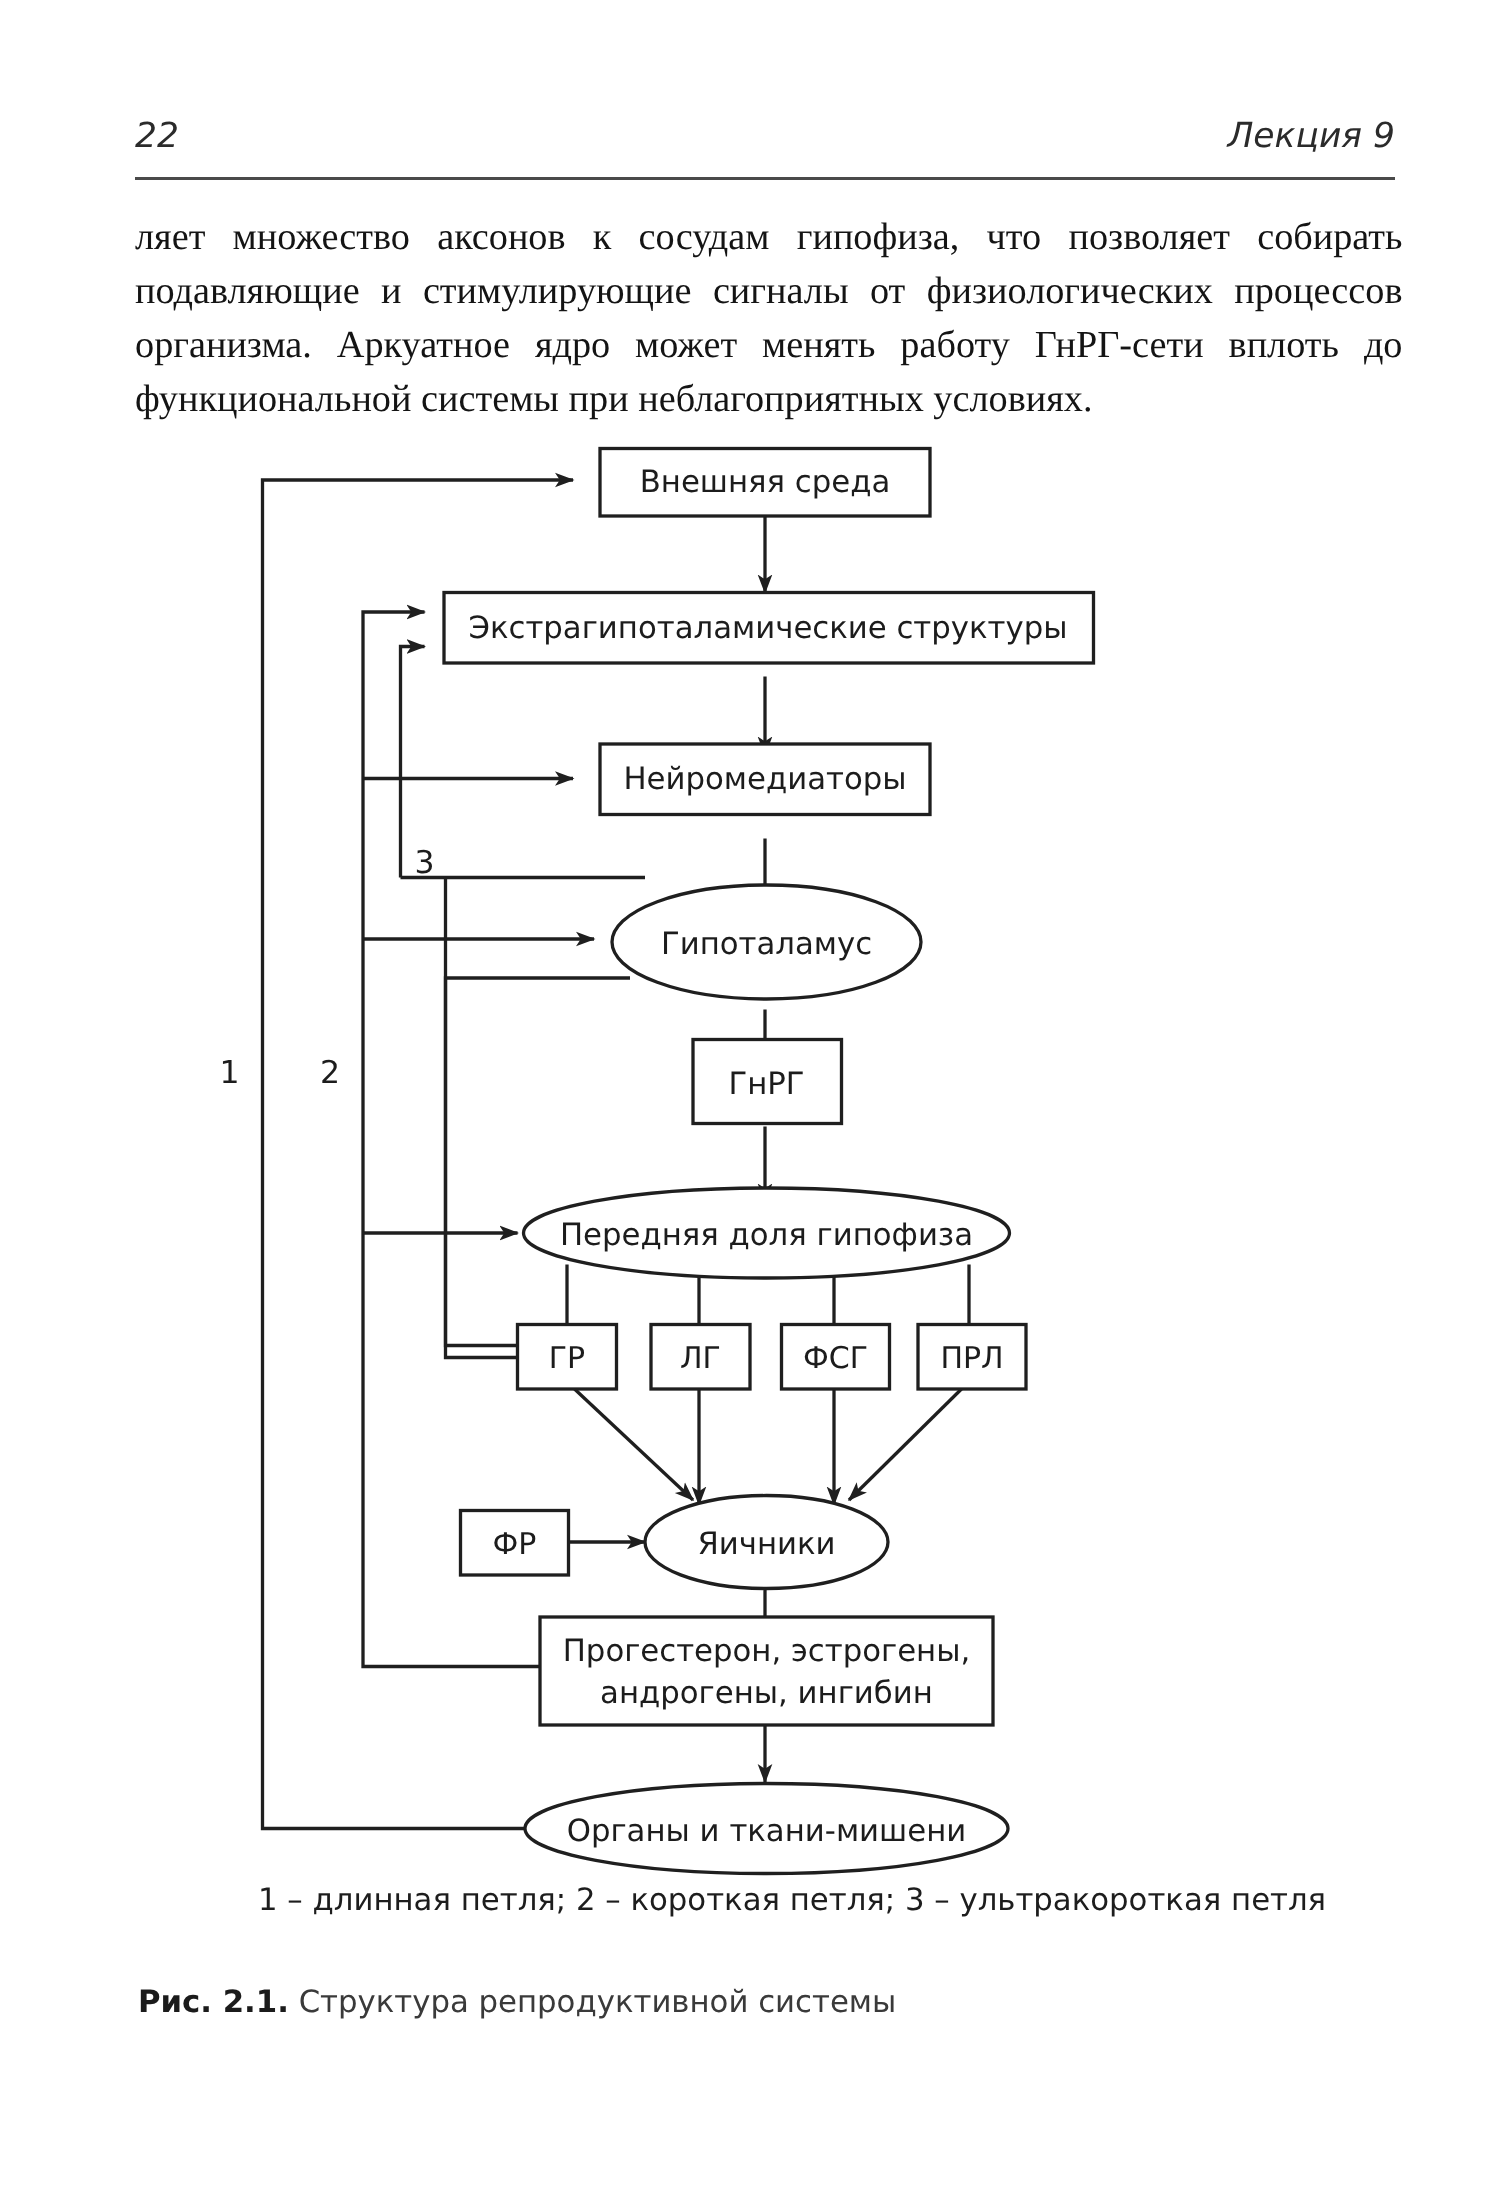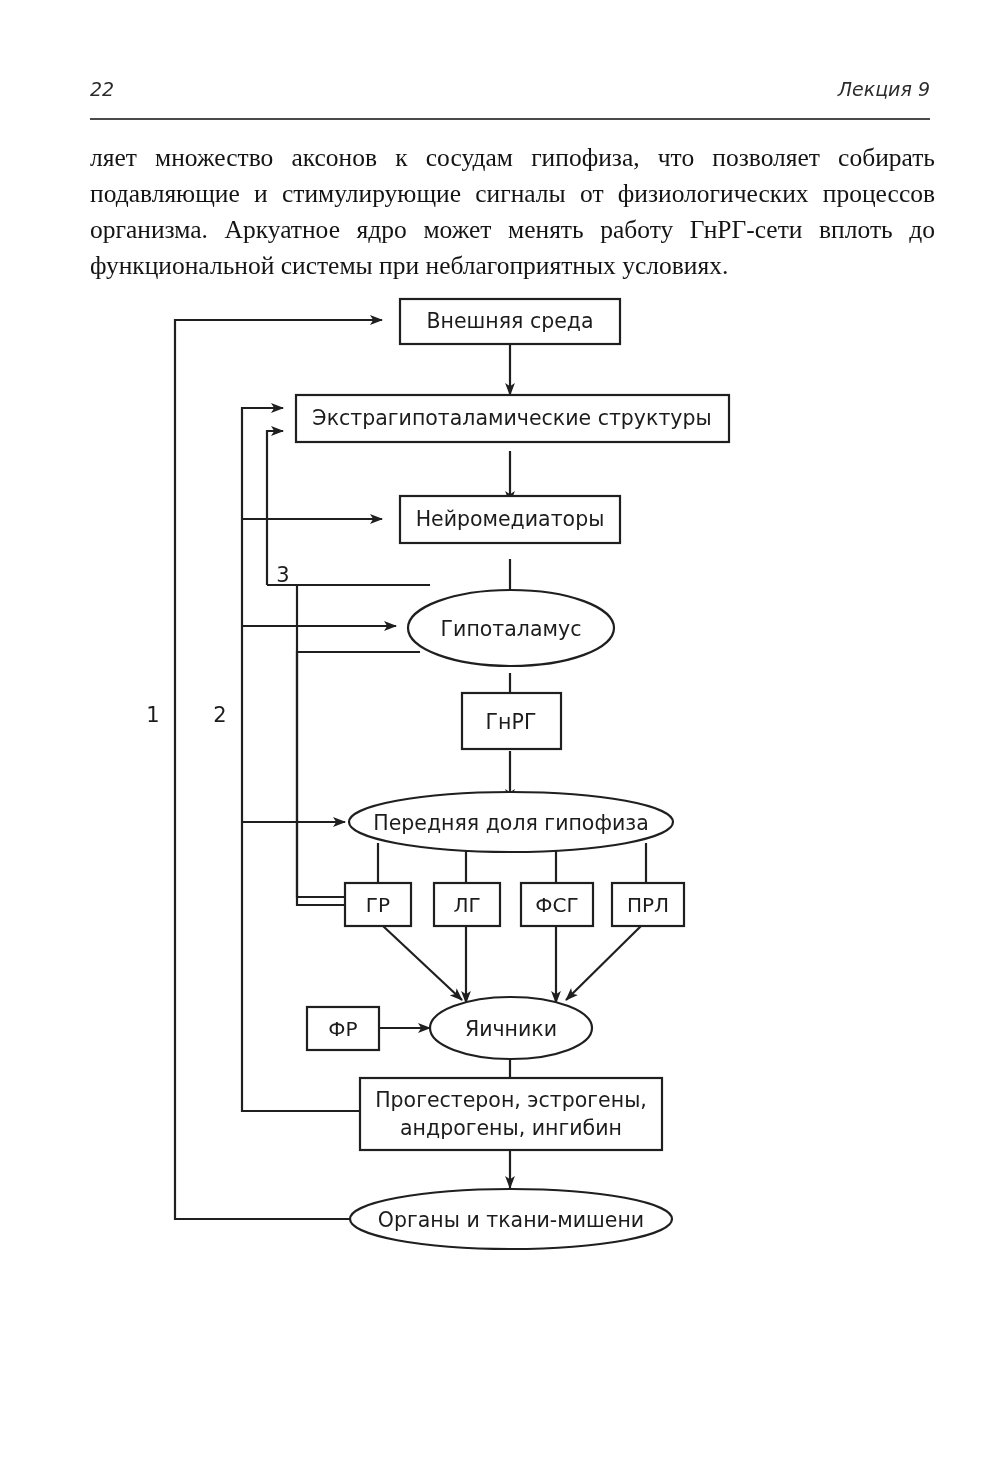--- a/index.html
+++ b/index.html
@@ -11,21 +11,21 @@
     position:relative;
     overflow:hidden;
   }
   .page{position:relative;width:1000px;height:1458px;}
 
   
   .header{
     position:absolute;left:90px;top:78px;width:840px;
     display:flex;justify-content:space-between;align-items:baseline;
     font-family:"DejaVu Sans", sans-serif;
-    font-style:italic;font-size:19px;color:#2b2b2b;
+    font-style:italic;font-size:23px;color:#2b2b2b;
   }
   .header .page-no{letter-spacing:0px;}
   .header .lecture{letter-spacing:0px;}
   .rule{
     position:absolute;left:90px;top:118px;width:840px;height:2px;
     background:#4a4a4a;
   }
 
   
   .bodytext{
@@ -195,16 +195,20 @@
         <text class="t-node" x="511" y="942" text-anchor="middle">Органы и ткани-мишени</text>
       </g>
 
       <text class="t-loop" x="153" y="437" text-anchor="middle">1</text>
       <text class="t-loop" x="220" y="437" text-anchor="middle">2</text>
       <text class="t-loop" x="283" y="297" text-anchor="middle">3</text>
     </svg>
   </div>
 
   <div class="legend">
-  </div>
-
+    <div>1 – длинная петля; 2 – короткая петля; 3 – ультракороткая петля</div>
+  </div>
+
+  <div class="figcaption">
+    <span class="num">Рис. 2.1.</span><span> Структура репродуктивной системы</span>
+  </div>
 
 </div>
 
 </body></html>

